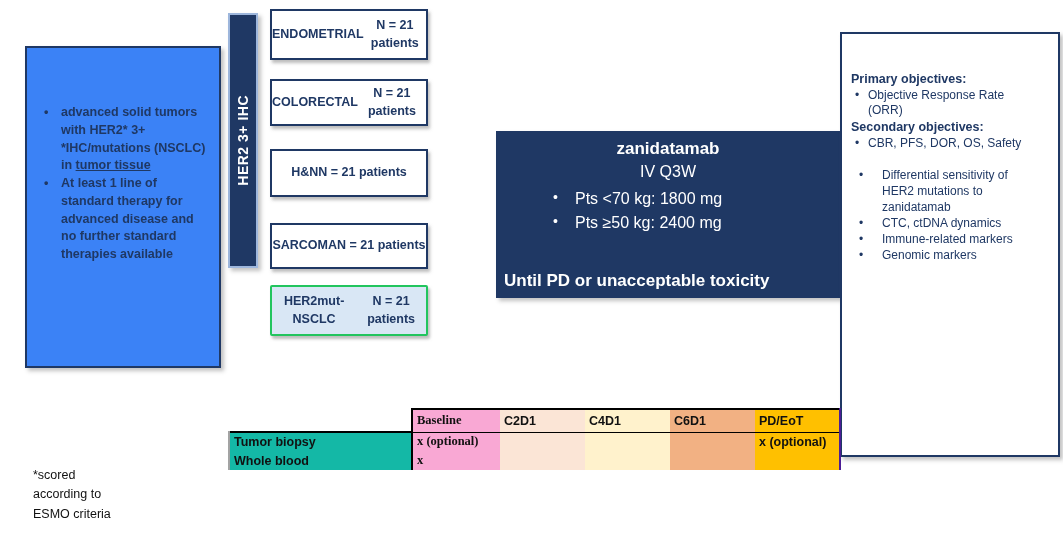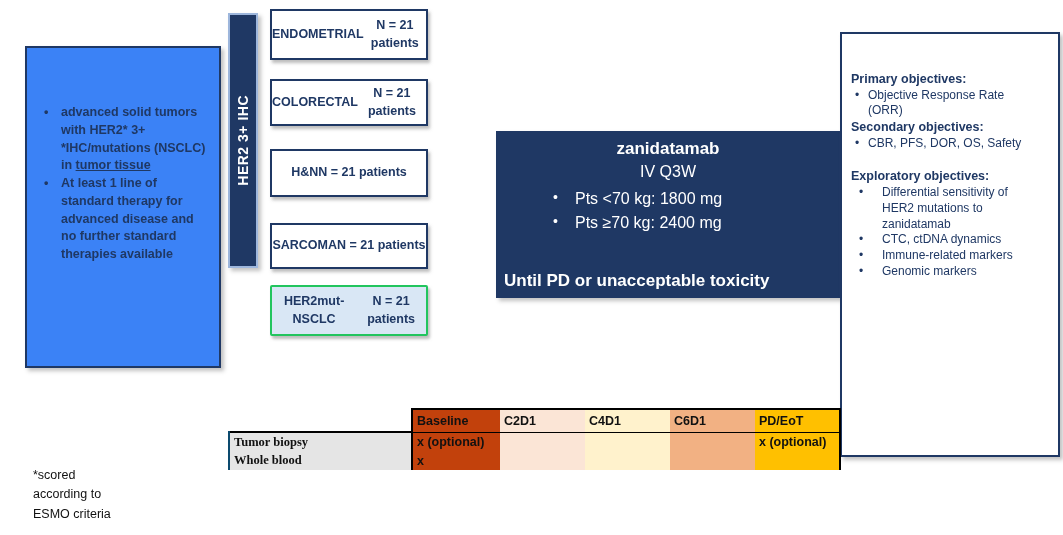--- a/index.html
+++ b/index.html
@@ -91,27 +91,27 @@
     padding:0 0 0 4px; text-align:left; font-weight:700;
     height:19px; overflow:hidden; white-space:nowrap;
   }
   .sample-table th { height:23px; vertical-align:middle; }
   .col-label { width:183px; }
   .col-c { width:85px; }
   .col-c0 { width:88px; }
   .corner { border:none; background:transparent; }
   th.hdr { border-top:2px solid #000; border-bottom:1px solid #000; }
   th.hdr.first { border-left:2px solid #000; }
-  th.hdr.last, td.last { border-right:2px solid #000000; }
-  td.rowlabel { background:#e5e5e5; border-left:2px solid #0c4a6e;font-family:Liberation Serif, serif; }
+  th.hdr.last, td.last { border-right:2px solid #4c1d95; }
+  td.rowlabel { background:#14b8a6; border-left:2px solid #a3a3a3; }
   tr.first-row td { border-top:0; }
   tr.first-row td.rowlabel { border-top:2px solid #000; }
   tr.last-row td { border-bottom:2px solid #000; }
   td.cstart { border-left:2px solid #000; }
-  .bg-baseline { background:#c2410c; }
+  .bg-baseline { background:#f9a8d4;font-family:Liberation Serif, serif; }
   .bg-c2d1 { background:#FBE5D6; }
   .bg-c4d1 { background:#FFF2CC; }
   .bg-c6d1 { background:#F2B183; }
   .bg-pdeot { background:#FFC000; }
 
   
   .footnote {
     position:absolute; left:33px; top:466px; width:130px;
     color:#111111; font-size:12.5px; line-height:1.55; white-space:pre-line;
   }
@@ -151,36 +151,35 @@
   <div class="cohort highlight" style="top:285px; height:51px;">
     <div>HER2mut- NSCLC</div>
     <div>N = 21 patients</div>
   </div>
 
   <div class="treat-box">
     <div class="treat-title">zanidatamab</div>
     <div class="treat-sched">IV Q3W</div>
     <ul>
       <li>Pts &lt;70 kg: 1800 mg</li>
-      <li>Pts ≥70 kg: 2400 mg</li>
+      <li>Pts ≥50 kg: 2400 mg</li>
     </ul>
     <div class="treat-duration">Until PD or unacceptable toxicity</div>
   </div>
 
   <div class="obj-box">
     <h3>Primary objectives:</h3>
     <ul class="obj-tight">
       <li>Objective Response Rate (ORR)</li>
     </ul>
     <h3>Secondary objectives:</h3>
     <ul class="obj-tight">
       <li>CBR, PFS, DOR, OS, Safety</li>
     </ul>
     <div class="obj-gap"></div>
-    <h3>Exploratory objectives:</h3>
     <ul class="obj-wide">
       <li>Differential sensitivity of HER2 mutations to zanidatamab</li>
       <li>CTC, ctDNA dynamics</li>
       <li>Immune-related markers</li>
       <li>Genomic markers</li>
     </ul>
   </div>
 
   <div class="sample-table">
     <table>

